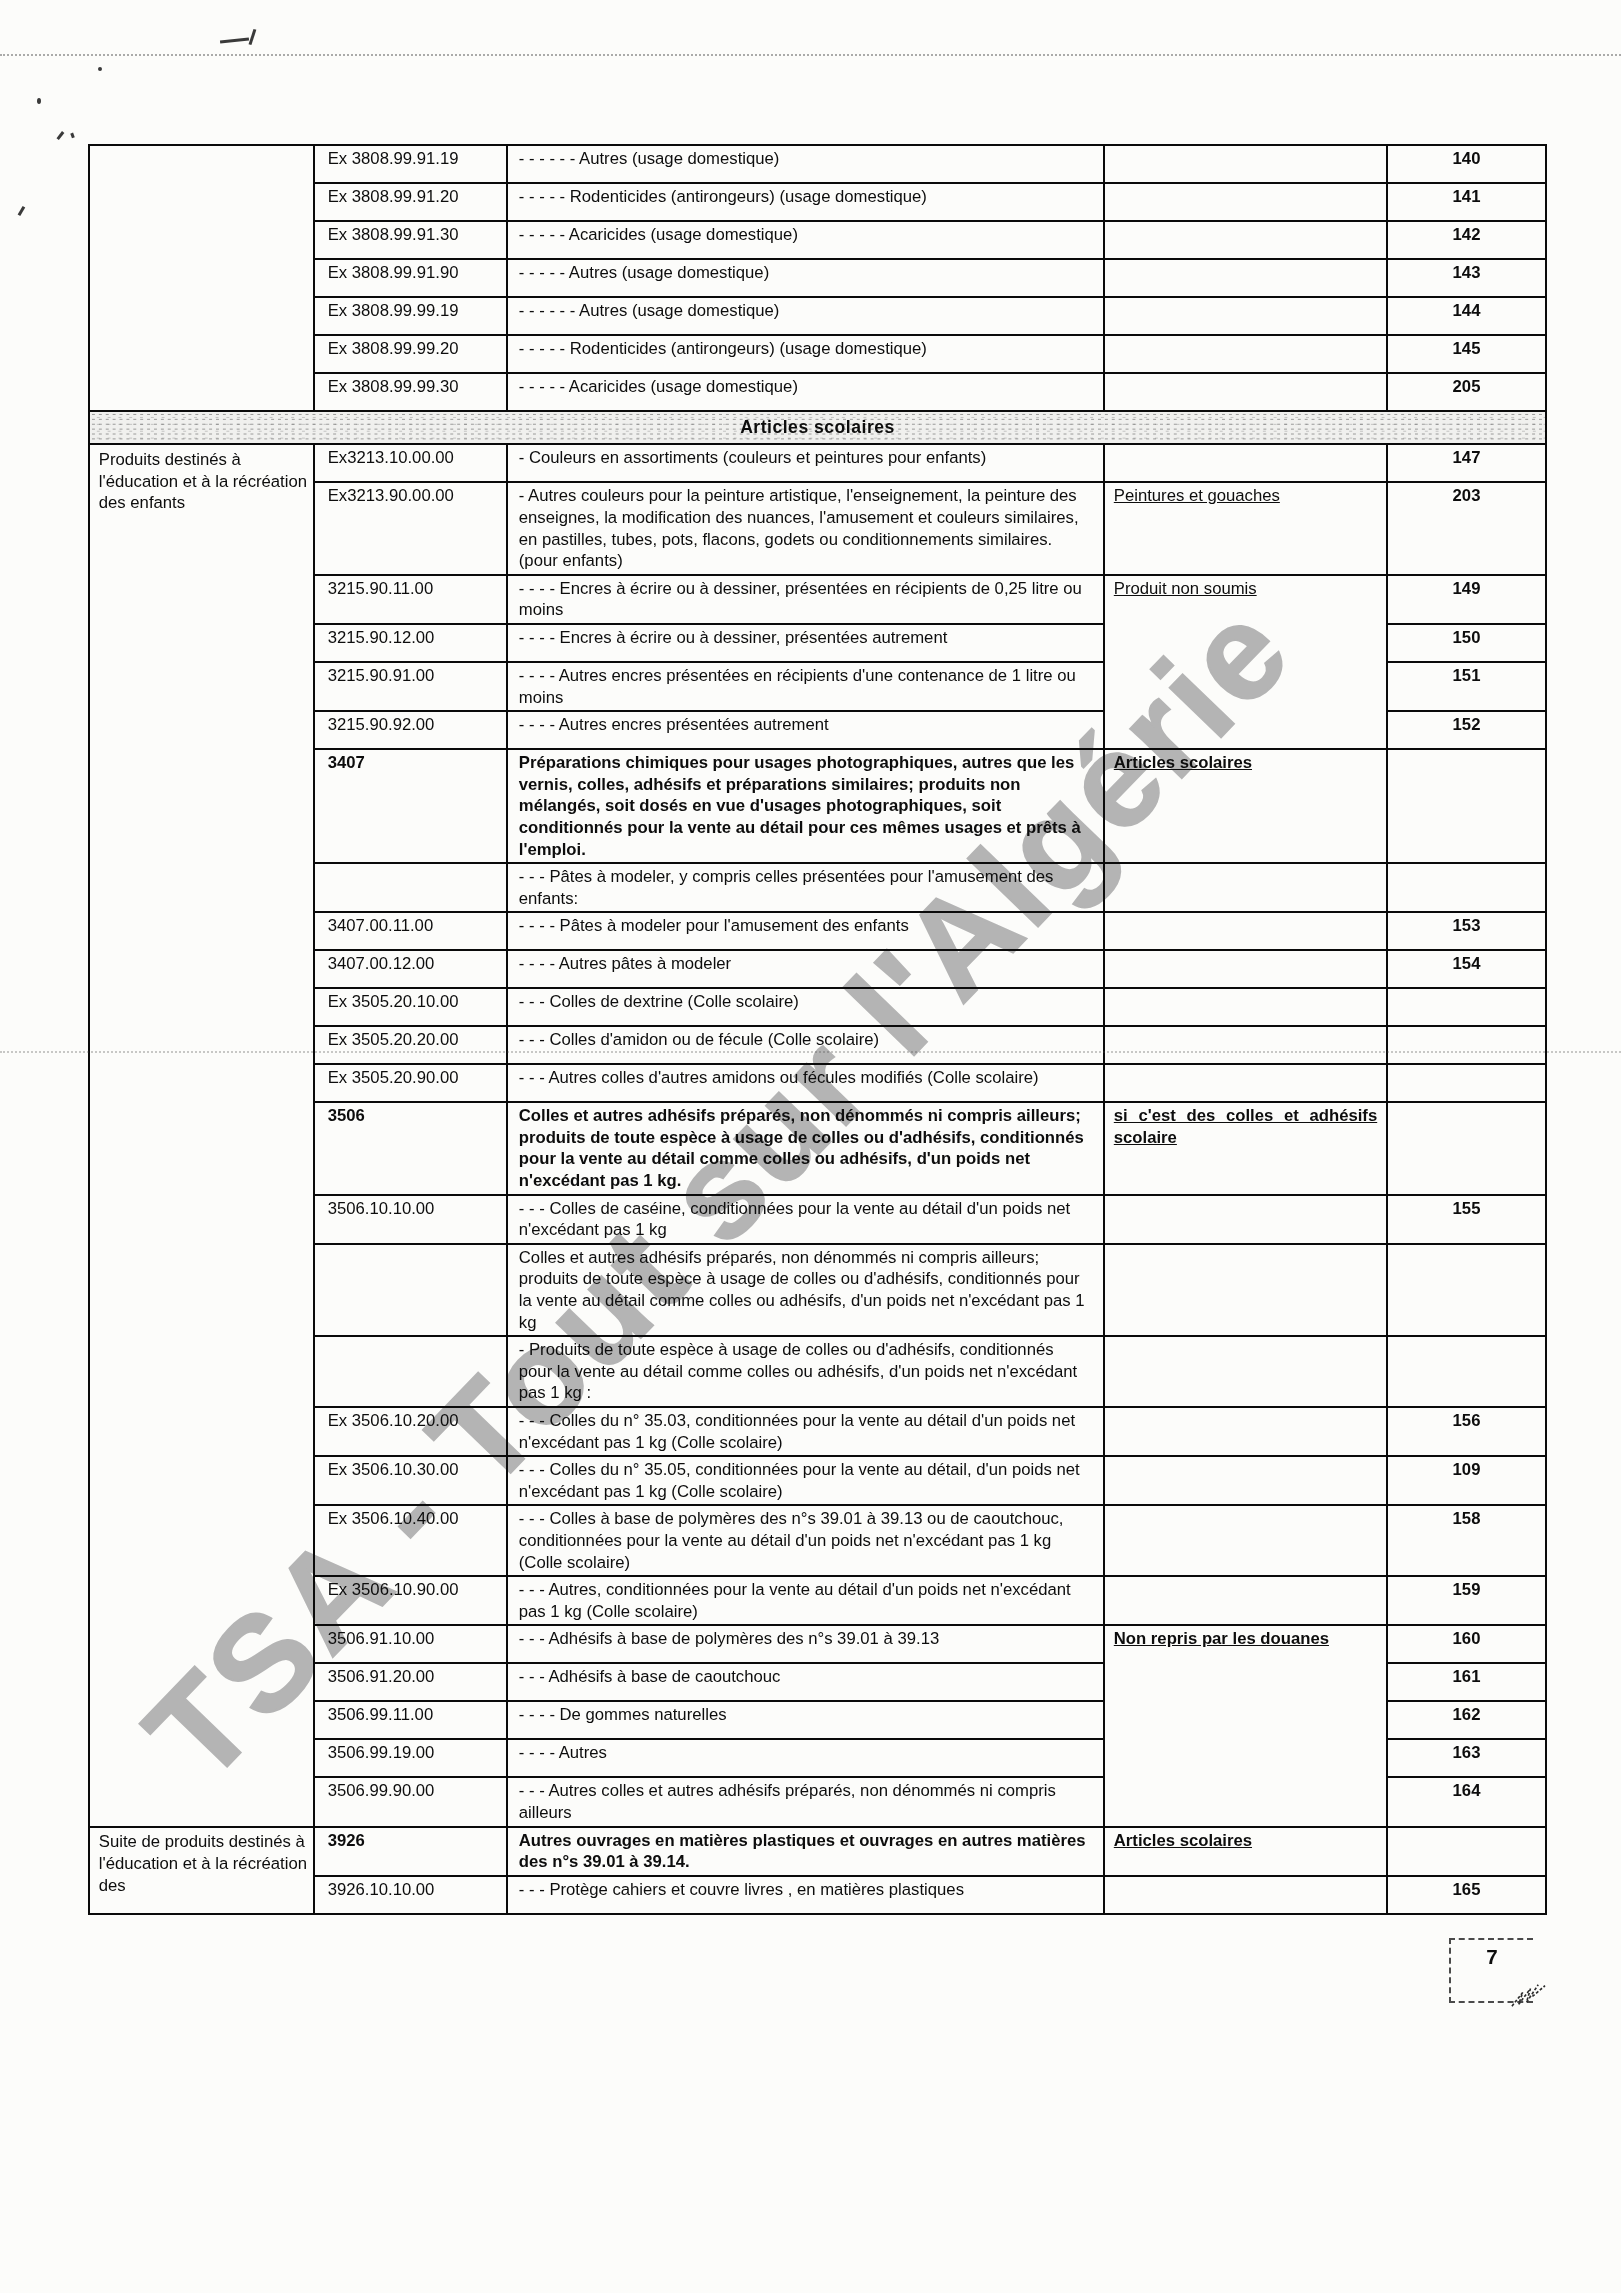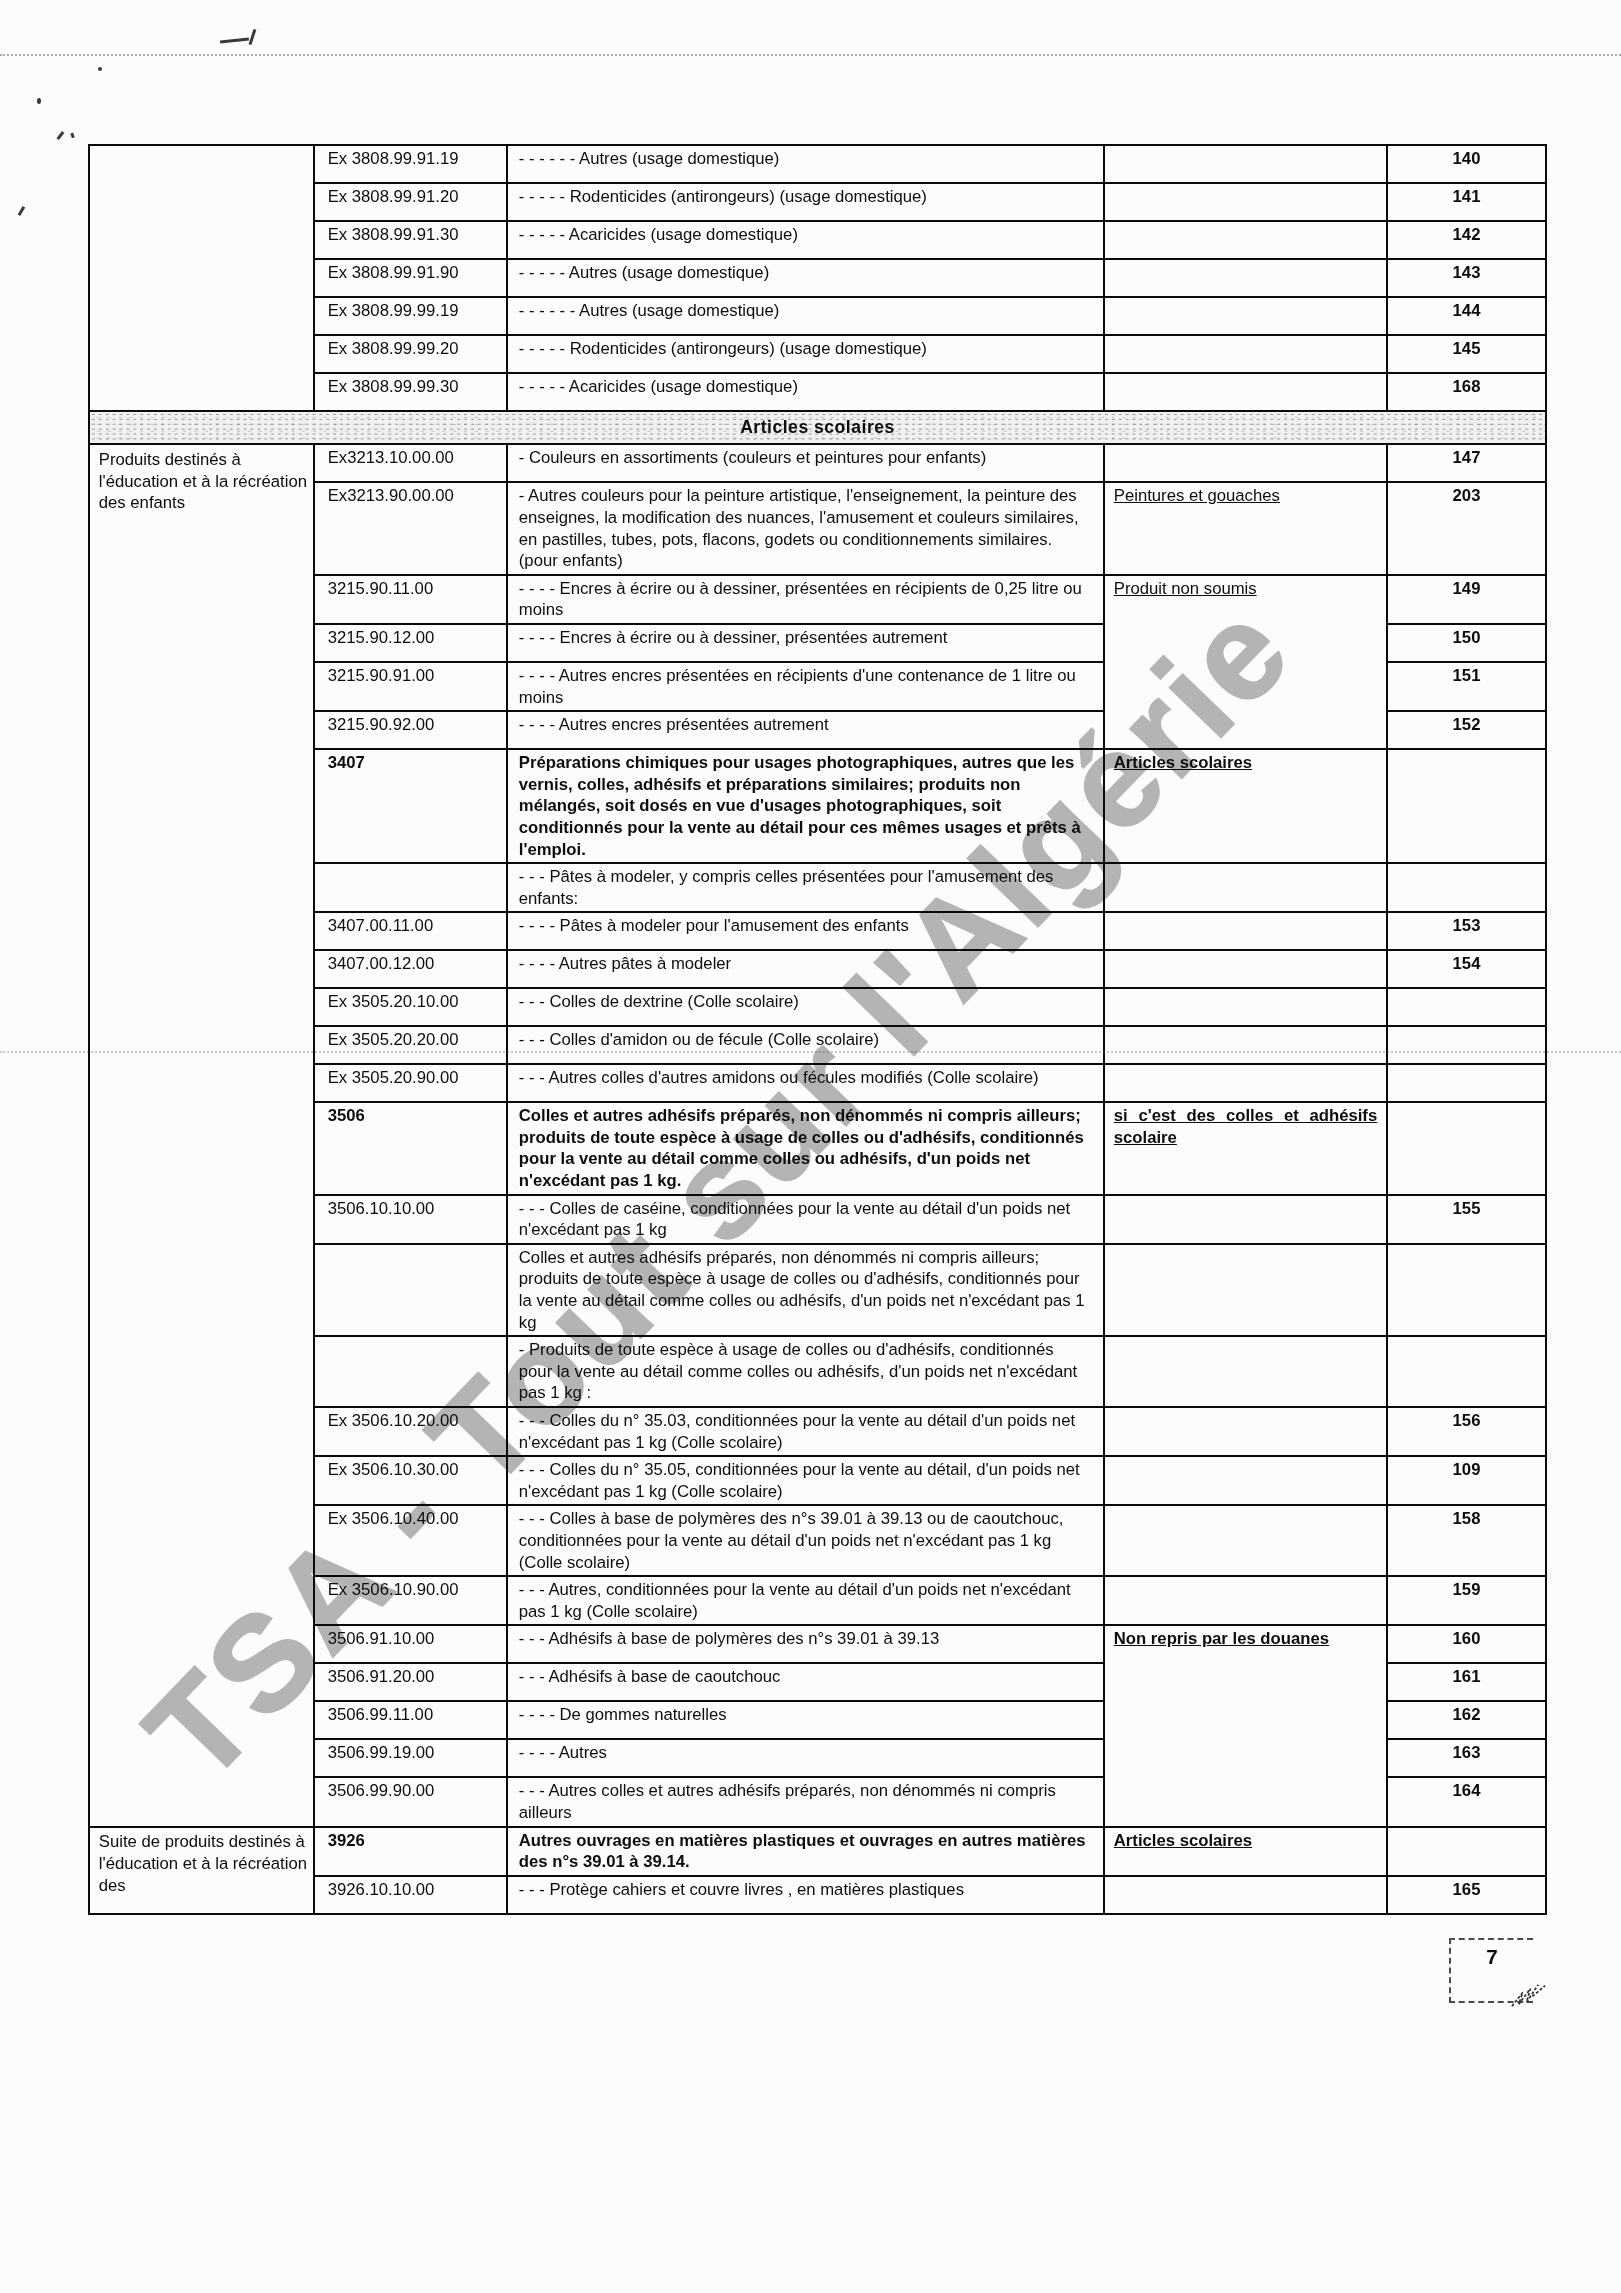--- a/index.html
+++ b/index.html
@@ -123,21 +123,21 @@
         <tr>
           <td class="code">Ex 3808.99.99.20</td>
           <td class="desc">- - - - - Rodenticides (antirongeurs) (usage domestique)</td>
           <td class="note"></td>
           <td class="num">145</td>
         </tr>
         <tr>
           <td class="code">Ex 3808.99.99.30</td>
           <td class="desc">- - - - - Acaricides (usage domestique)</td>
           <td class="note"></td>
-          <td class="num">168</td>
+          <td class="num">205</td>
         </tr>
         <tr>
           <td class="band" colspan="5">Articles scolaires</td>
         </tr>
         <tr>
           <td class="cat" rowspan="26">Produits destinés à l'éducation et à la récréation des enfants</td>
           <td class="code">Ex3213.10.00.00</td>
           <td class="desc">- Couleurs en assortiments (couleurs et peintures pour enfants)</td>
           <td class="note"></td>
           <td class="num">147</td>

